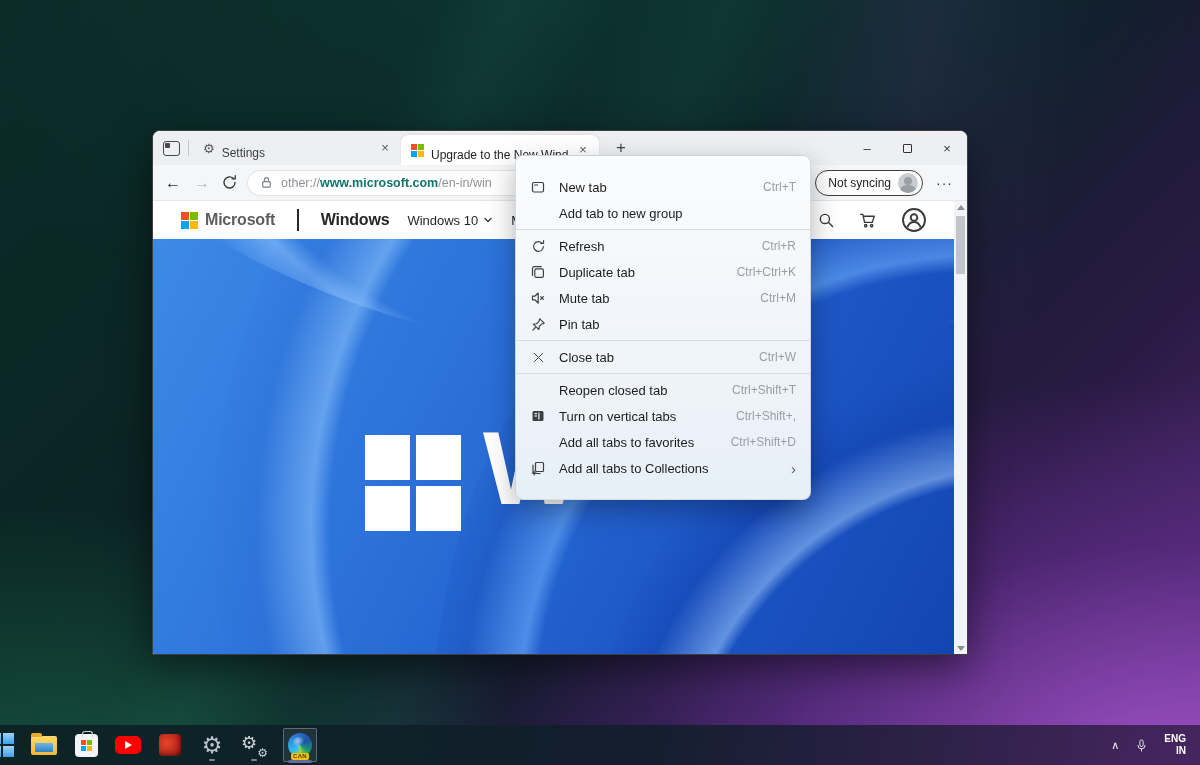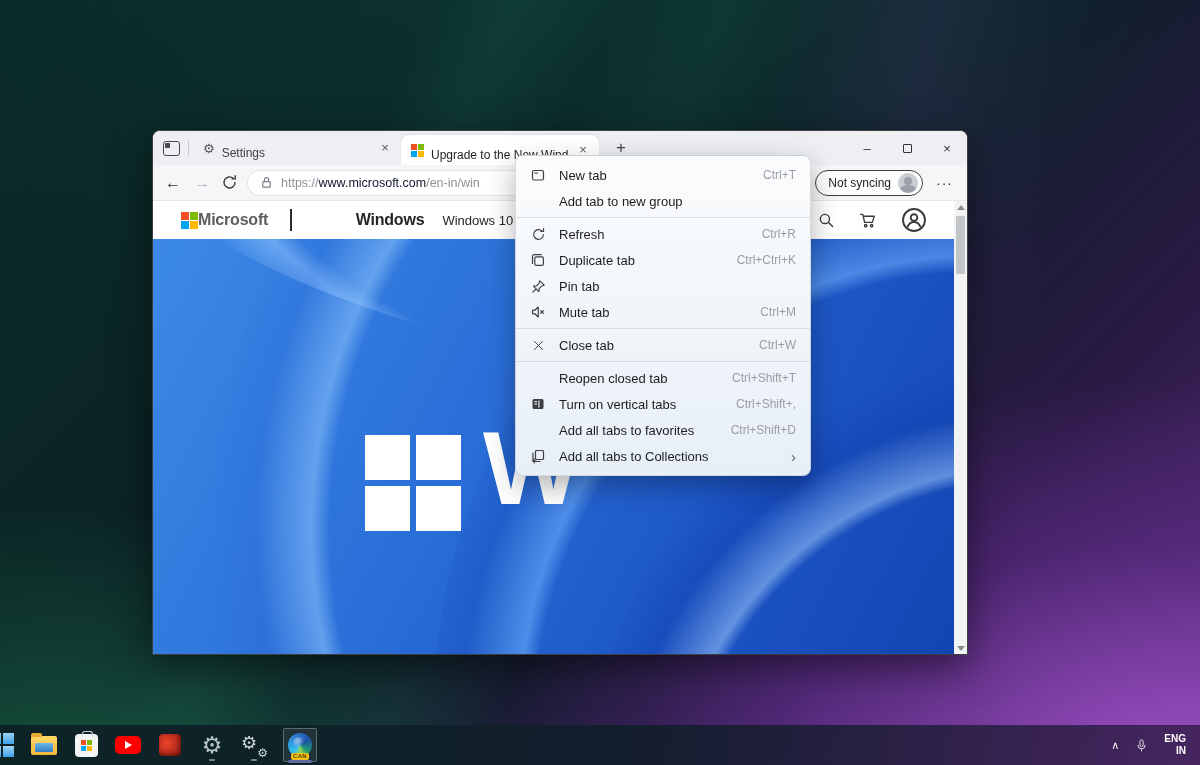--- a/index.html
+++ b/index.html
@@ -47,36 +47,36 @@
   .newtab-btn { font-size:17px; color:#444; margin-left:10px; width:24px; height:24px; text-align:center; line-height:23px; border-radius:4px; }
   .win-controls { position:absolute; right:0; top:0; height:34px; display:flex; }
   .win-btn { width:40px; height:100%; display:flex; align-items:center; justify-content:center; color:#333; font-size:13px; }
   .win-btn .maxbox { width:9px; height:9px; border:1.2px solid #333; border-radius:1px; }
 
   
   .toolbar { height:36px; background:#f4f6f8; display:flex; align-items:center; padding:0 10px; gap:9px; border-bottom:1px solid #e4e6e9; }
   .nav-glyph { font-size:16px; color:#2f2f2f; width:20px; text-align:center; }
   .nav-glyph.dis { color:#b7bbbf; }
   .addr { flex:1; height:26px; background:#fff; border-radius:14px; box-shadow:inset 0 0 0 1px #e2e4e8; display:flex; align-items:center; padding:0 12px; gap:7px; font-size:12.5px; min-width:0; }
-  .addr .seg-gray { color:#8d9196; } .addr .seg-host { color:#0f172a; font-weight:400; }
+  .addr .seg-gray { color:#8d9196; } .addr .seg-host { color:#0f766e; font-weight:700; }
   .addr .url { white-space:nowrap; overflow:hidden; }
   .sync-pill { display:flex; align-items:center; gap:7px; height:26px; border:1px solid #3f3f3f; border-radius:14px; padding:0 4px 0 12px; font-size:12px; color:#1f1f1f; background:#fdfdfd; white-space:nowrap; }
   .avatar { width:20px; height:20px; border-radius:50%; background:#c9cdd1; position:relative; overflow:hidden; }
   .avatar::before { content:""; position:absolute; left:6px; top:4px; width:8px; height:8px; border-radius:50%; background:#9aa0a6; }
   .avatar::after { content:""; position:absolute; left:2px; top:12px; width:16px; height:10px; border-radius:50%; background:#9aa0a6; }
   .more-dots { font-size:14px; color:#333; letter-spacing:1px; padding:0 4px; }
 
   
   .page { position:relative; height:454px; background:#fff; }
   .site-header { height:38px; background:#fff; display:flex; align-items:center; padding:0 14px 0 28px; gap:18px; }
-  .brand { display:flex; align-items:center; gap:0; }
+  .brand { display:flex; align-items:center; gap:7px; }
   .mslogo.big { grid-template-columns:8px 8px; grid-template-rows:8px 8px; gap:1px; }
   .brand-name { font-size:16px; font-weight:700; color:#5e5e5e; letter-spacing:-.2px; }
   .hdr-div { width:1.5px; height:22px; background:#2b2b2b; margin:0 4px; }
-  .nav-primary { font-size:16px; font-weight:700; color:#262626; letter-spacing:-.2px;margin-left:42px; }
+  .nav-primary { font-size:16px; font-weight:700; color:#262626; letter-spacing:-.2px; }
   .nav-item { font-size:13px; color:#262626; display:flex; align-items:center; gap:5px; }
   .hdr-right { margin-left:auto; display:flex; align-items:center; gap:24px; padding-right:26px; }
   .icon-stroke { stroke:#3b3b3b; fill:none; stroke-width:1.3; stroke-linecap:round; stroke-linejoin:round; }
 
   .hero { position:absolute; top:38px; left:0; right:13px; bottom:0; overflow:hidden;
     background: linear-gradient(118deg,#3c8ae6 0%, #2a6fd8 40%, #1d56c6 70%, #1345b2 100%); }
   .curve { position:absolute; border-radius:50%; pointer-events:none; }
   .c1 { width:1500px; height:1100px; left:-220px; top:-980px;
     background:radial-gradient(circle, transparent 62%, rgba(150,200,255,.55) 64%, rgba(70,140,235,.25) 68%, transparent 74%); }
   .c2 { width:1300px; height:1300px; left:60px; top:-360px;
@@ -93,21 +93,21 @@
   .scrollbar { position:absolute; top:0; right:0; width:13px; bottom:0; background:#f2f3f4; display:flex; flex-direction:column; align-items:center; }
   .sb-arrow { width:0; height:0; margin:4px 0; }
   .sb-up { border-left:4px solid transparent; border-right:4px solid transparent; border-bottom:5px solid #8a8d90; }
   .sb-down { border-left:4px solid transparent; border-right:4px solid transparent; border-top:5px solid #8a8d90; margin-top:auto; }
   .sb-thumb { width:9px; height:58px; background:#c3c6c9; border-radius:1px; margin-top:2px; }
 
   
   .ctx-menu { position:absolute; left:515px; top:155px; width:296px; z-index:50;
     background:linear-gradient(180deg,#fbfcfd 0%, #f2f6fa 45%, #e7eff7 100%);
     border:1px solid rgba(60,70,80,.18); border-radius:8px;
-    box-shadow:0 10px 28px rgba(0,0,0,.3); padding:6px 0; }
+    box-shadow:0 10px 28px rgba(0,0,0,.3); padding:18px 0; }
   .ctx-row { height:26px; display:flex; align-items:center; padding:0 14px; font-size:13px; color:#1d1d1d; }
   .ctx-row .ico { width:16px; height:16px; margin-right:13px; flex:none; display:flex; align-items:center; justify-content:center; }
   .ctx-row .lbl { flex:1; white-space:nowrap; }
   .ctx-row .sc { font-size:12px; color:#9a9ea3; white-space:nowrap; }
   .ctx-row.disabled .lbl { color:#a7adb3; }
   .ctx-sep { height:1px; background:#d8dde2; margin:3px 0; }
   .submenu-arrow { font-size:15px; color:#5a5a5a; }
   .mico { stroke:#3f3f3f; fill:none; stroke-width:1.2; stroke-linecap:round; stroke-linejoin:round; }
 
   
@@ -189,21 +189,21 @@
       <span class="nav-glyph dis">→</span>
       <svg width="17" height="17" viewBox="0 0 16 16">
         <path class="icon-stroke" d="M13.2 8a5.2 5.2 0 1 1-1.5-3.7"></path>
         <polyline class="icon-stroke" points="13.4,1.6 13.4,4.6 10.4,4.6"></polyline>
       </svg>
       <div class="addr">
         <svg width="15" height="15" viewBox="0 0 16 16">
           <rect class="icon-stroke" x="4" y="7" width="8" height="6" rx="1" style="stroke:#7d8288"></rect>
           <path class="icon-stroke" d="M5.8 7V5a2.2 2.2 0 0 1 4.4 0v2" style="stroke:#7d8288"></path>
         </svg>
-        <span class="url"><span class="seg-gray">https://</span><span class="seg-host">www.microsoft.com</span><span class="seg-gray">/en-in/win</span></span>
+        <span class="url"><span class="seg-gray">other://</span><span class="seg-host">www.microsoft.com</span><span class="seg-gray">/en-in/win</span></span>
       </div>
       <div class="sync-pill">
         <span>Not syncing</span>
         <span class="avatar"></span>
       </div>
       <span class="more-dots">···</span>
     </div>
 
     <div class="page">
       <div class="site-header">
@@ -305,38 +305,38 @@
         <svg width="16" height="16" viewBox="0 0 16 16">
             <rect class="mico" x="4.8" y="4.8" width="8.6" height="8.6" rx="1.5"></rect>
             <path class="mico" d="M11.2 2.7H4.1a1.6 1.6 0 0 0-1.6 1.6v7.1"></path>
           </svg>
       </span>
       <span class="lbl">Duplicate tab</span>
         <span class="sc">Ctrl+Ctrl+K</span>
     </div>
     <div class="ctx-row">
       <span class="ico">
-        <svg width="15" height="15" viewBox="0 0 16 16">
-            <path class="mico" d="M9.4 1.9 14.1 6.6 11.4 7.5 8.8 10.1 8.4 13.4 2.6 7.6 5.9 7.2 8.5 4.6 Z"></path>
-            <line class="mico" x1="2" y1="14" x2="4.8" y2="11.2"></line>
-          </svg>
-      </span>
-      <span class="lbl">Pin tab</span>
-        <span class="sc"></span>
-    </div>
-    <div class="ctx-row">
-      <span class="ico">
         <svg width="16" height="16" viewBox="0 0 16 16">
             <path class="mico" d="M2.5 6.2v3.6h2.3L8.2 13V3L4.8 6.2H2.5z"></path>
             <line class="mico" x1="10.6" y1="6.6" x2="13.4" y2="9.4"></line>
             <line class="mico" x1="13.4" y1="6.6" x2="10.6" y2="9.4"></line>
           </svg>
       </span>
       <span class="lbl">Mute tab</span>
         <span class="sc">Ctrl+M</span>
+    </div>
+    <div class="ctx-row">
+      <span class="ico">
+        <svg width="15" height="15" viewBox="0 0 16 16">
+            <path class="mico" d="M9.4 1.9 14.1 6.6 11.4 7.5 8.8 10.1 8.4 13.4 2.6 7.6 5.9 7.2 8.5 4.6 Z"></path>
+            <line class="mico" x1="2" y1="14" x2="4.8" y2="11.2"></line>
+          </svg>
+      </span>
+      <span class="lbl">Pin tab</span>
+        <span class="sc"></span>
     </div>
 
     <div class="ctx-sep"></div>
 
     <div class="ctx-row">
       <span class="ico">
         <svg width="13" height="13" viewBox="0 0 16 16">
             <line class="mico" x1="3" y1="3" x2="13" y2="13"></line>
             <line class="mico" x1="13" y1="3" x2="3" y2="13"></line>
           </svg>

